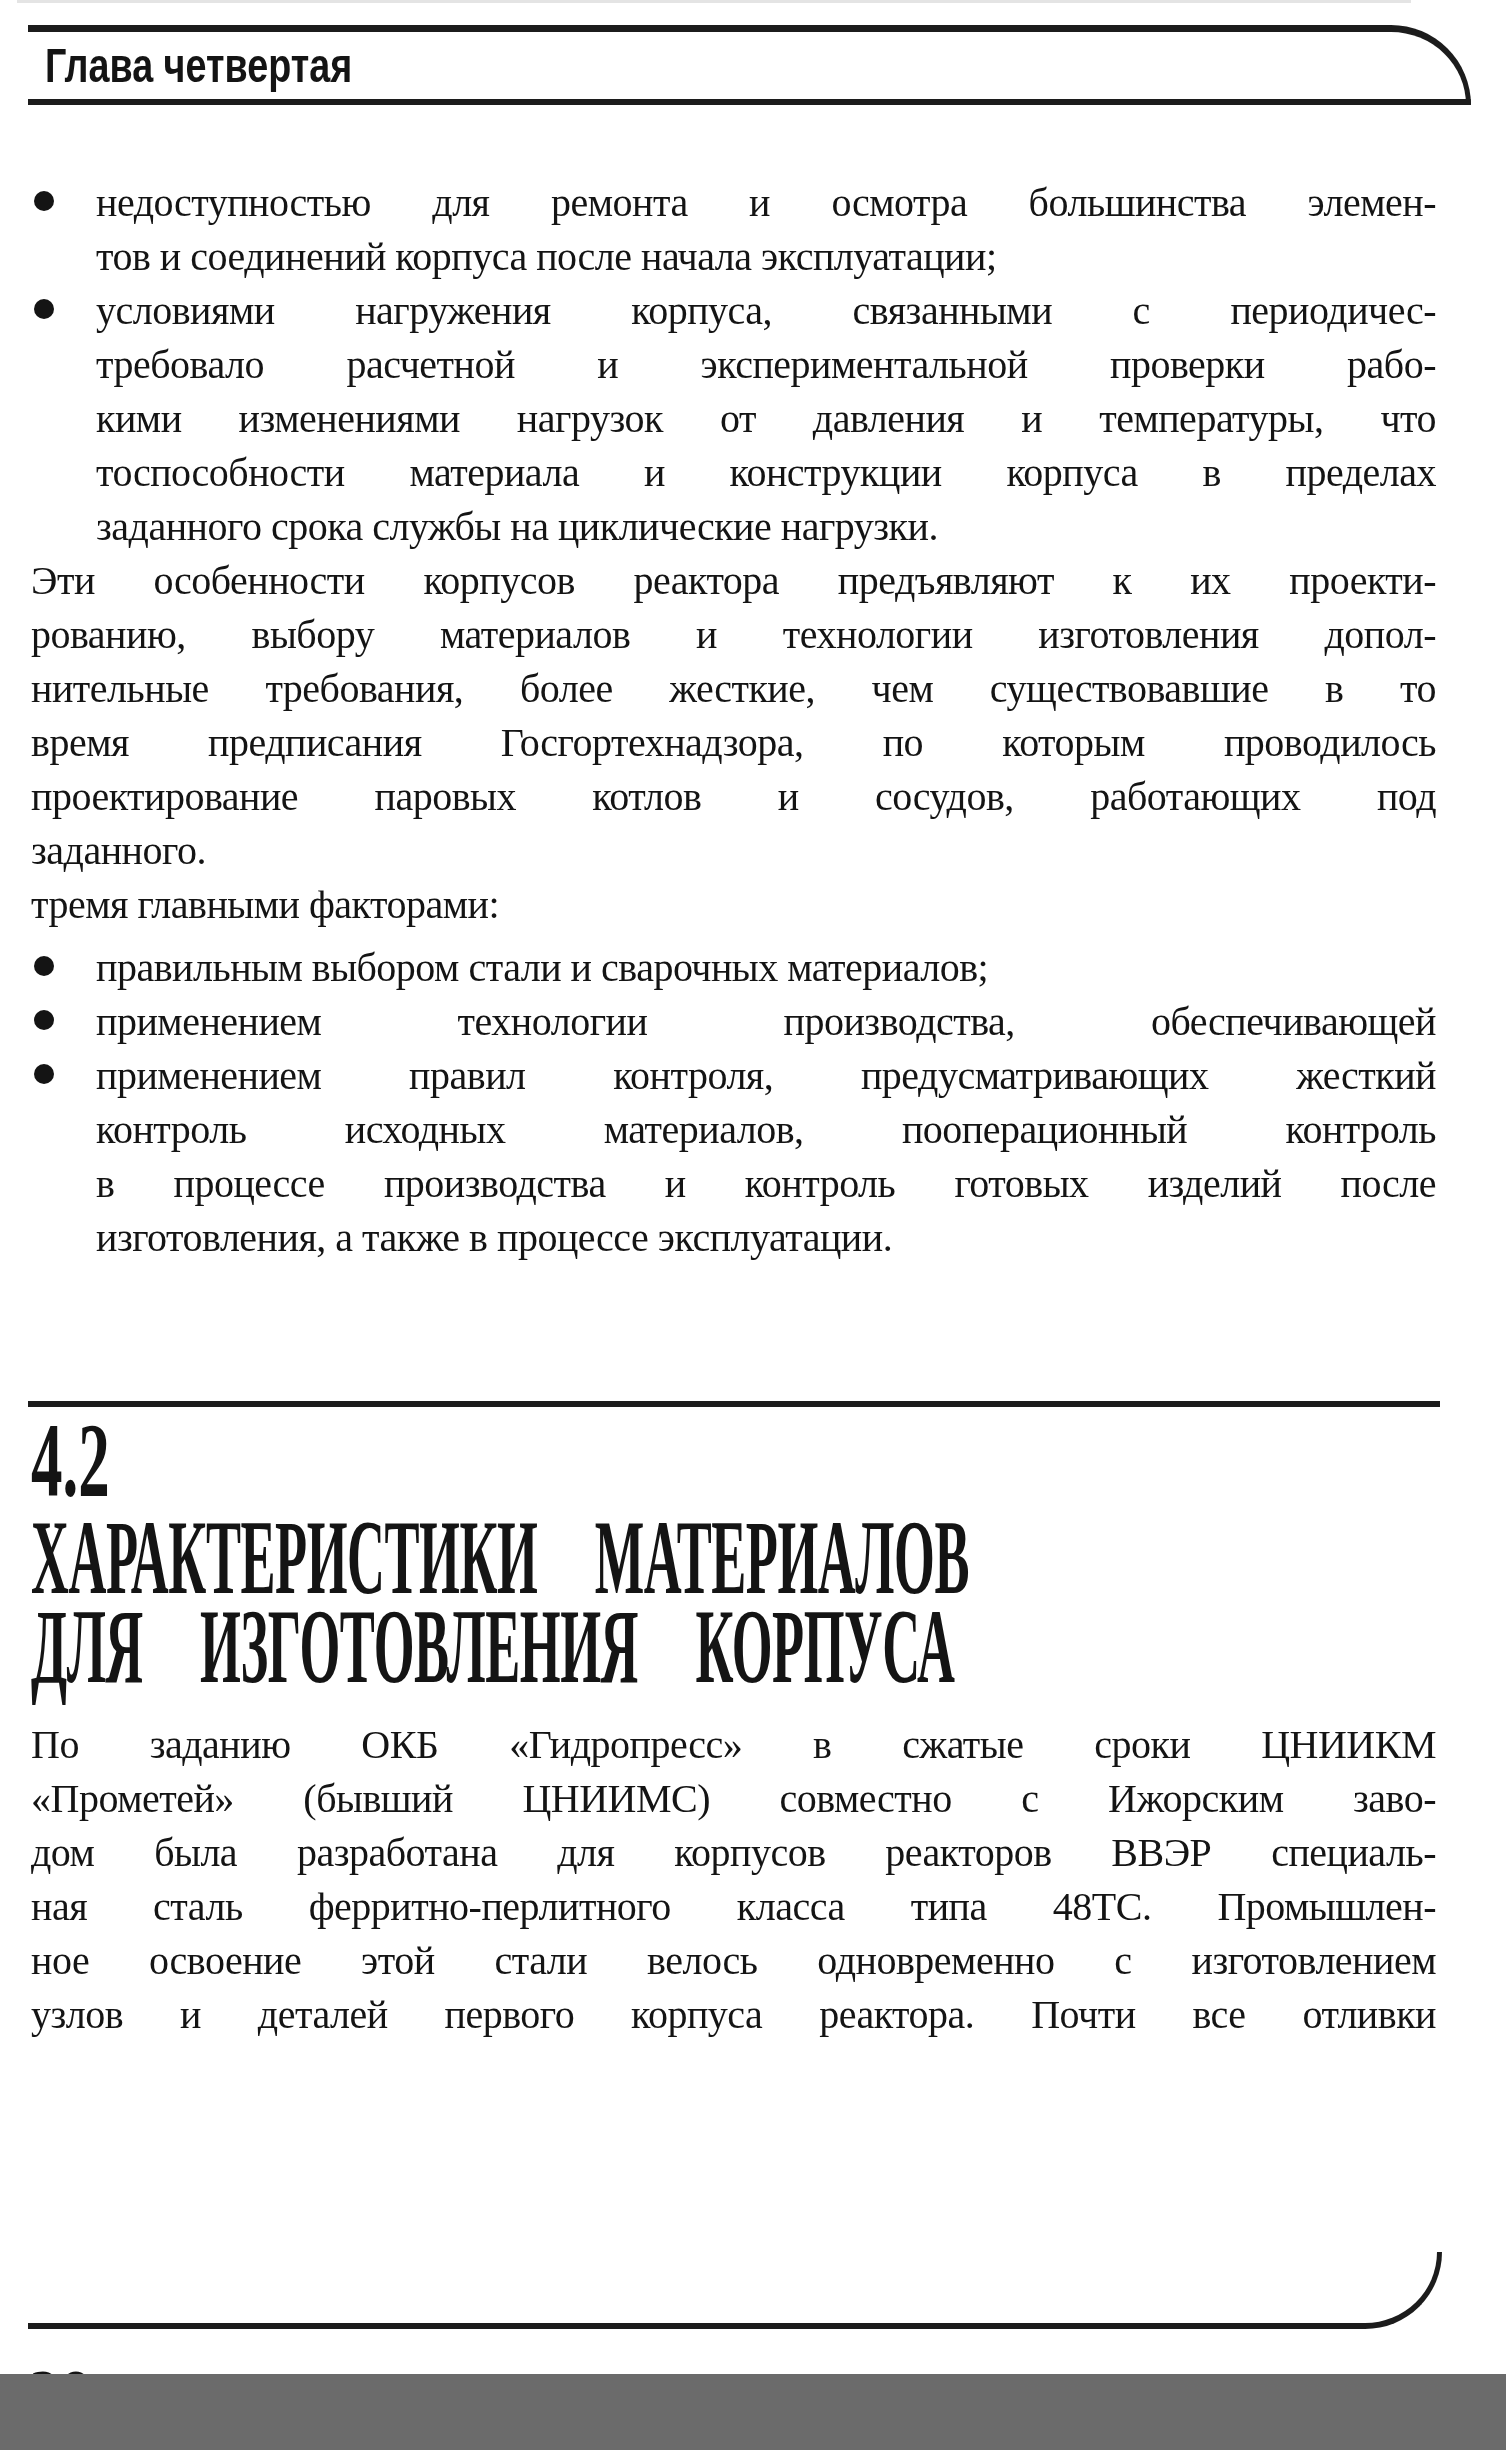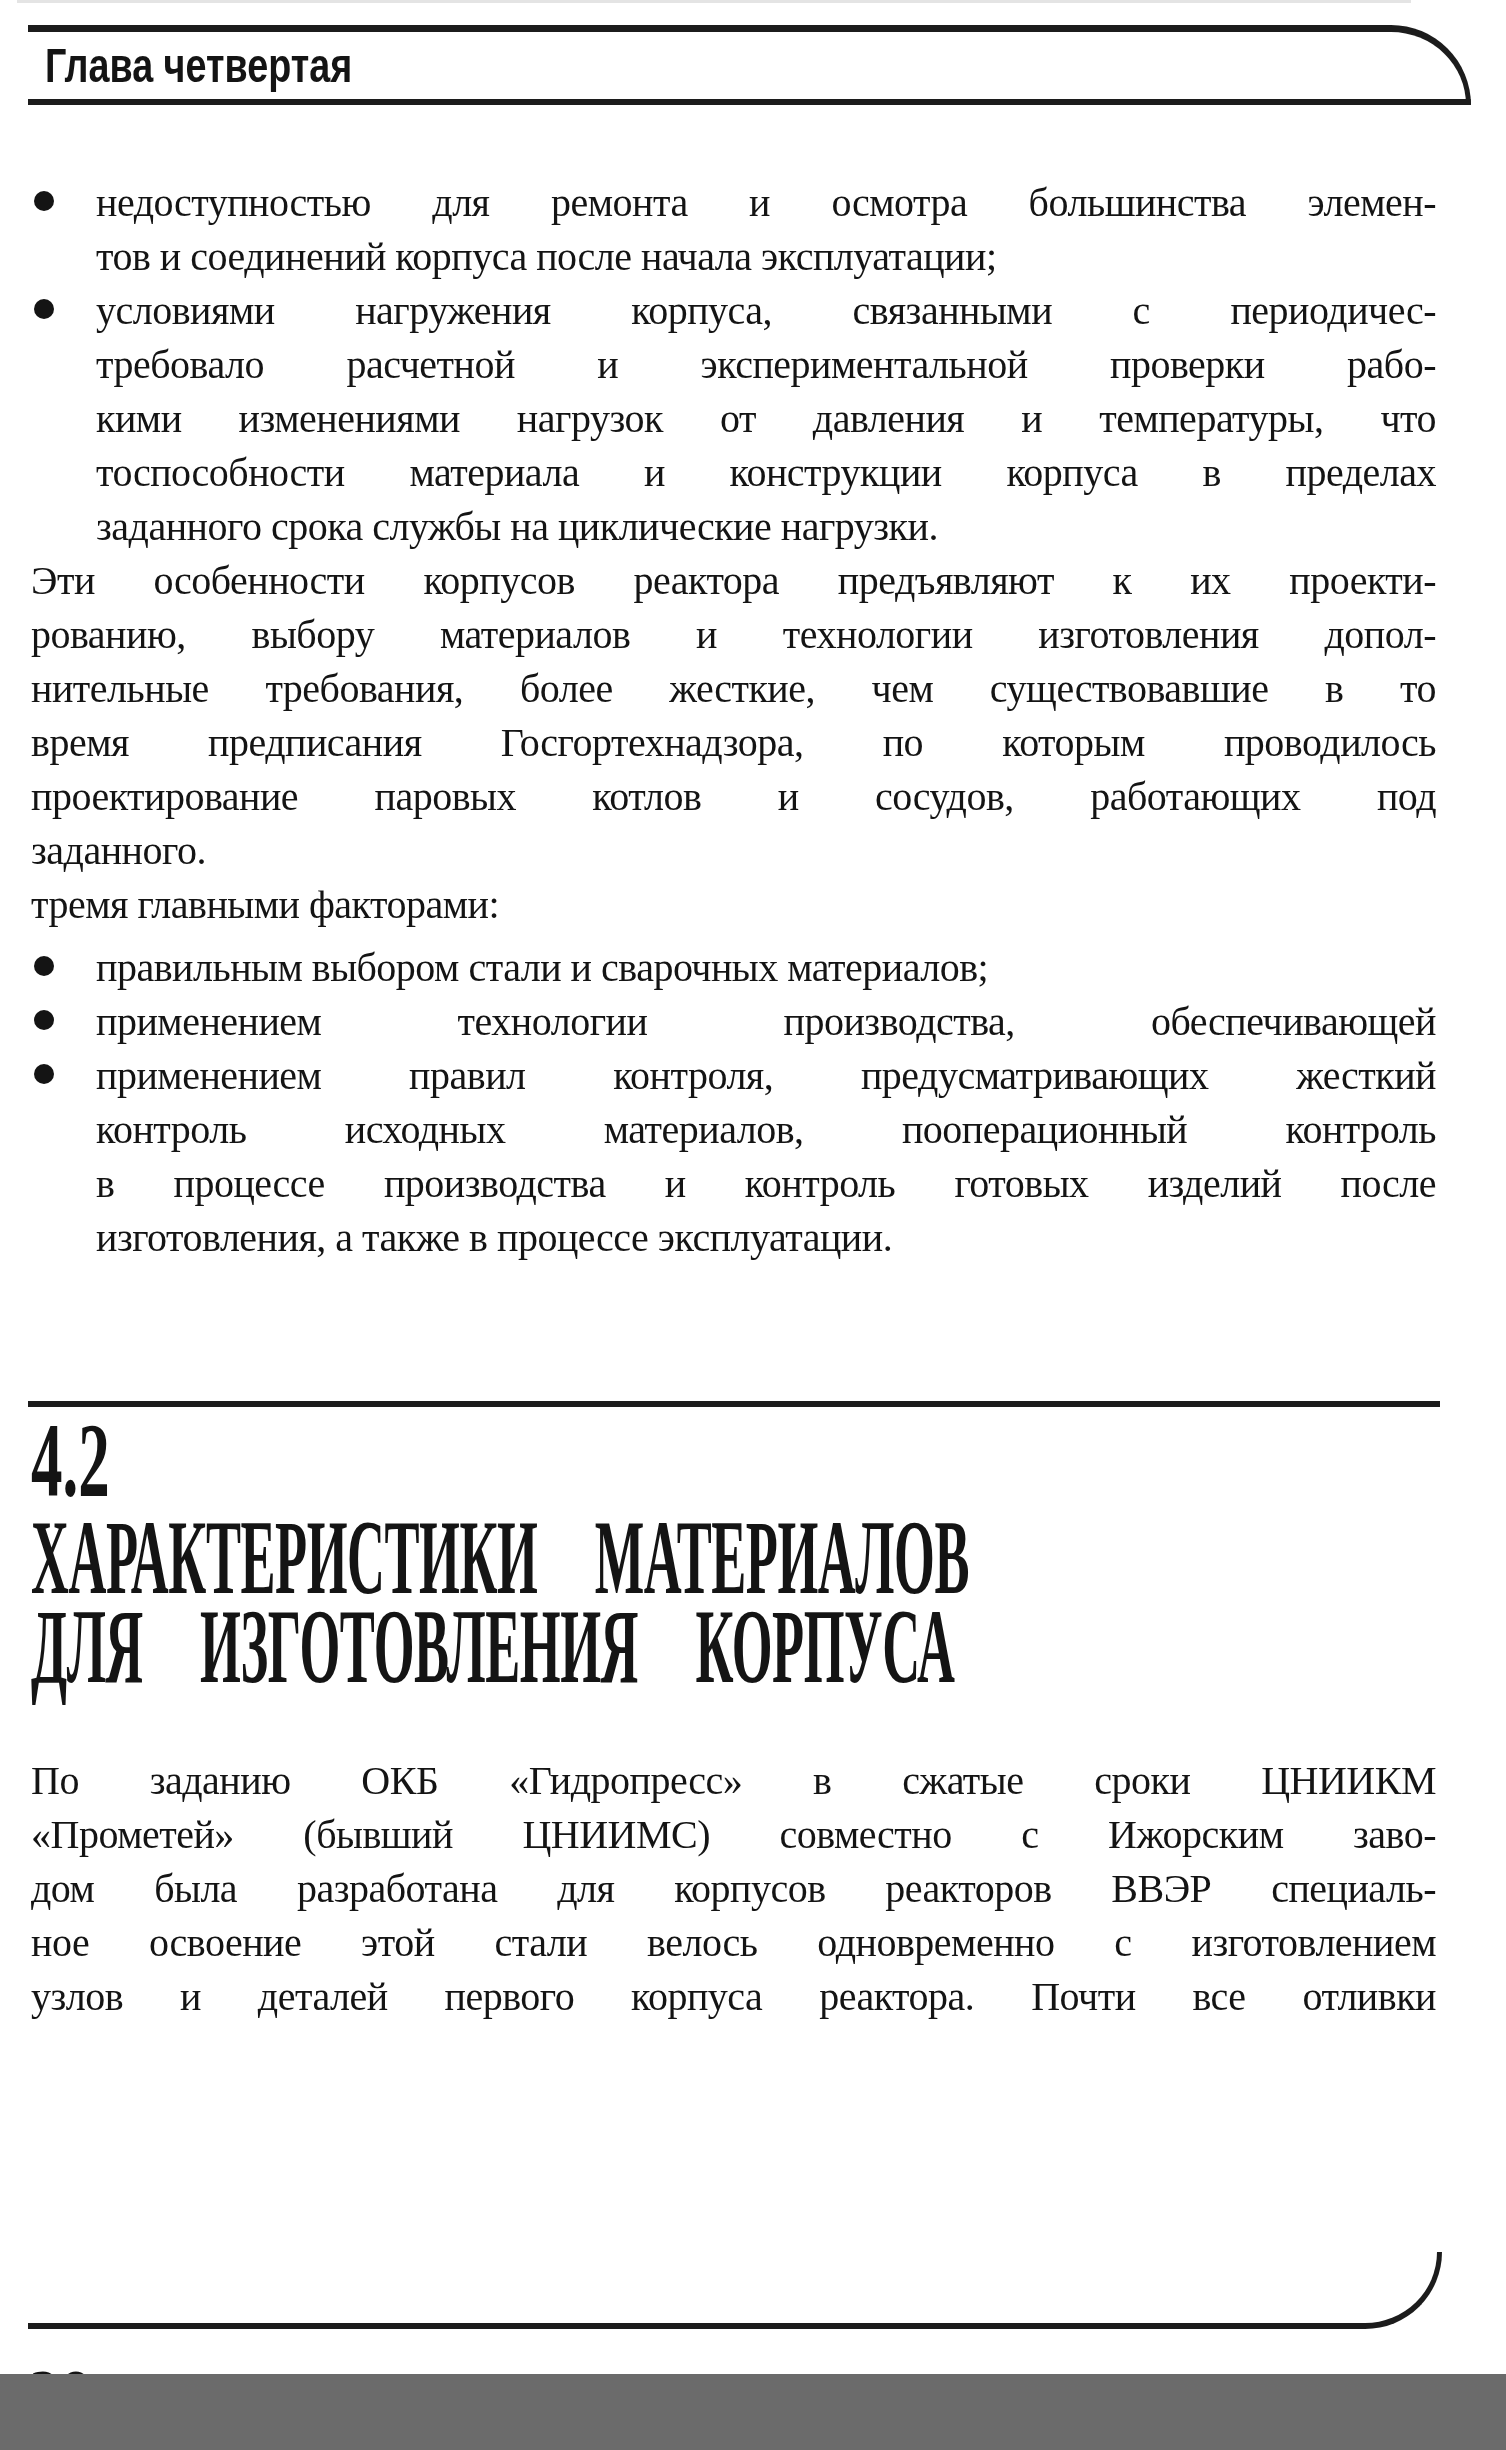--- a/index.html
+++ b/index.html
@@ -48,21 +48,21 @@
     margin-top:13px;font-size:105px;line-height:81px;font-weight:bold;
     transform:scaleX(.6);transform-origin:left center;white-space:nowrap;
   }
   .sechead{
     font-size:105px;line-height:87px;font-weight:bold;
     transform:scaleX(.5);transform-origin:left center;
     word-spacing:.85em;white-space:nowrap;letter-spacing:-0.9px;
   }
   .sechead.first{margin-top:13px;}
   .sechead.second{margin-top:1.9px;}
-  .para3{margin-top:64px;}
+  .para3{margin-top:28px;}
   
   .curl{
     position:absolute;left:28px;top:2252px;width:1414px;height:77px;
     box-sizing:border-box;
     border-bottom:6.6px solid #1c1c1c;
     border-right:5.6px solid #1c1c1c;
     border-bottom-right-radius:83px;
   }
   .pagenum{
     position:absolute;left:29px;top:2360px;
@@ -133,20 +133,21 @@
 
     <div class="rule3"></div>
     <div class="secnum">4.2</div>
     <div class="sechead first">ХАРАКТЕРИСТИКИ  МАТЕРИАЛОВ</div>
     <div class="sechead second">ДЛЯ  ИЗГОТОВЛЕНИЯ  КОРПУСА</div>
 
     <div class="para3">
       <div class="line jl">По  заданию  ОКБ  «Гидропресс»  в  сжатые  сроки  ЦНИИКМ</div>
       <div class="line jl">«Прометей» (бывший ЦНИИМС) совместно с Ижорским заво-</div>
       <div class="line jl">дом была разработана для корпусов реакторов ВВЭР специаль-</div>
+      <div class="line jl">ная сталь ферритно-перлитного класса типа 48ТС. Промышлен-</div>
       <div class="line jl">ное освоение этой стали велось одновременно с изготовлением</div>
       <div class="line jl">узлов и деталей первого корпуса реактора. Почти все отливки</div>
     </div>
 
   </div>
 
   <div class="curl"></div>
   <div class="pagenum">28</div>
   <div class="edge-bottom"></div>
 

